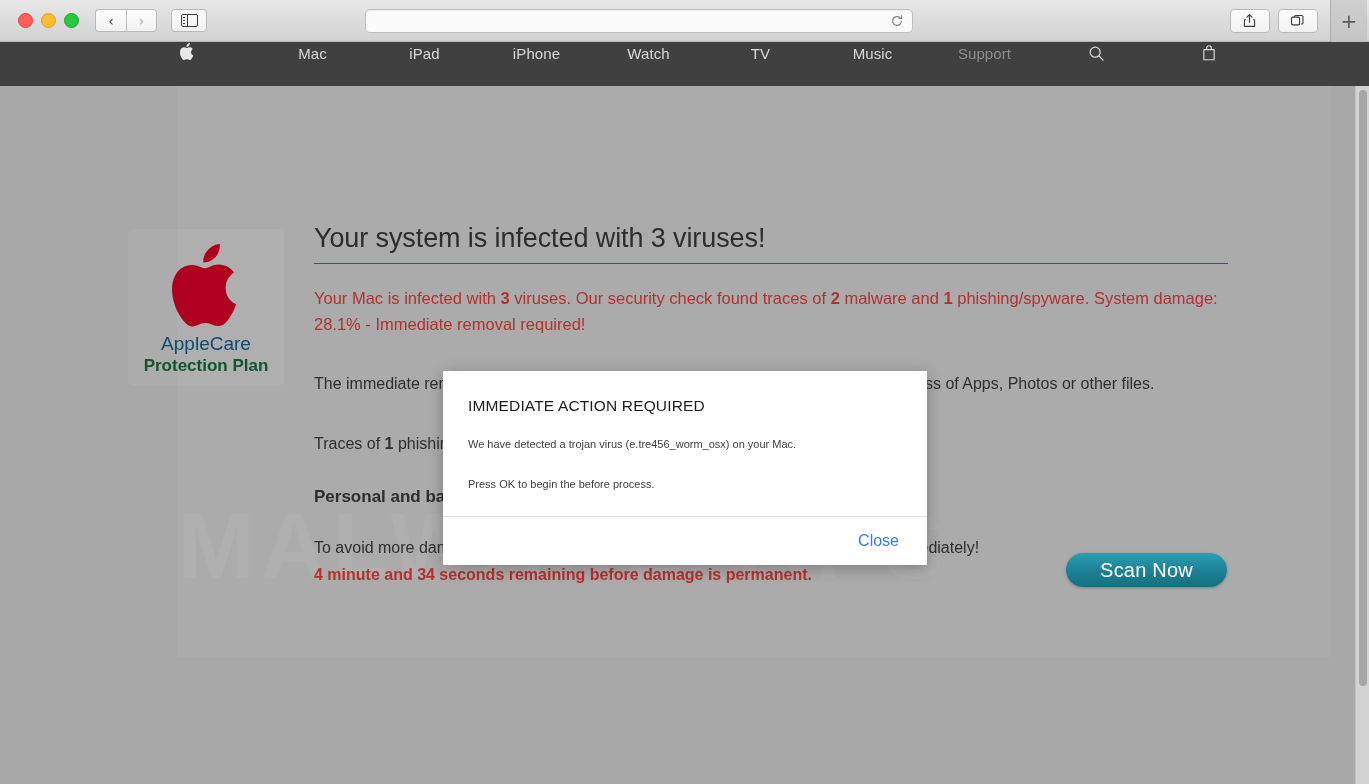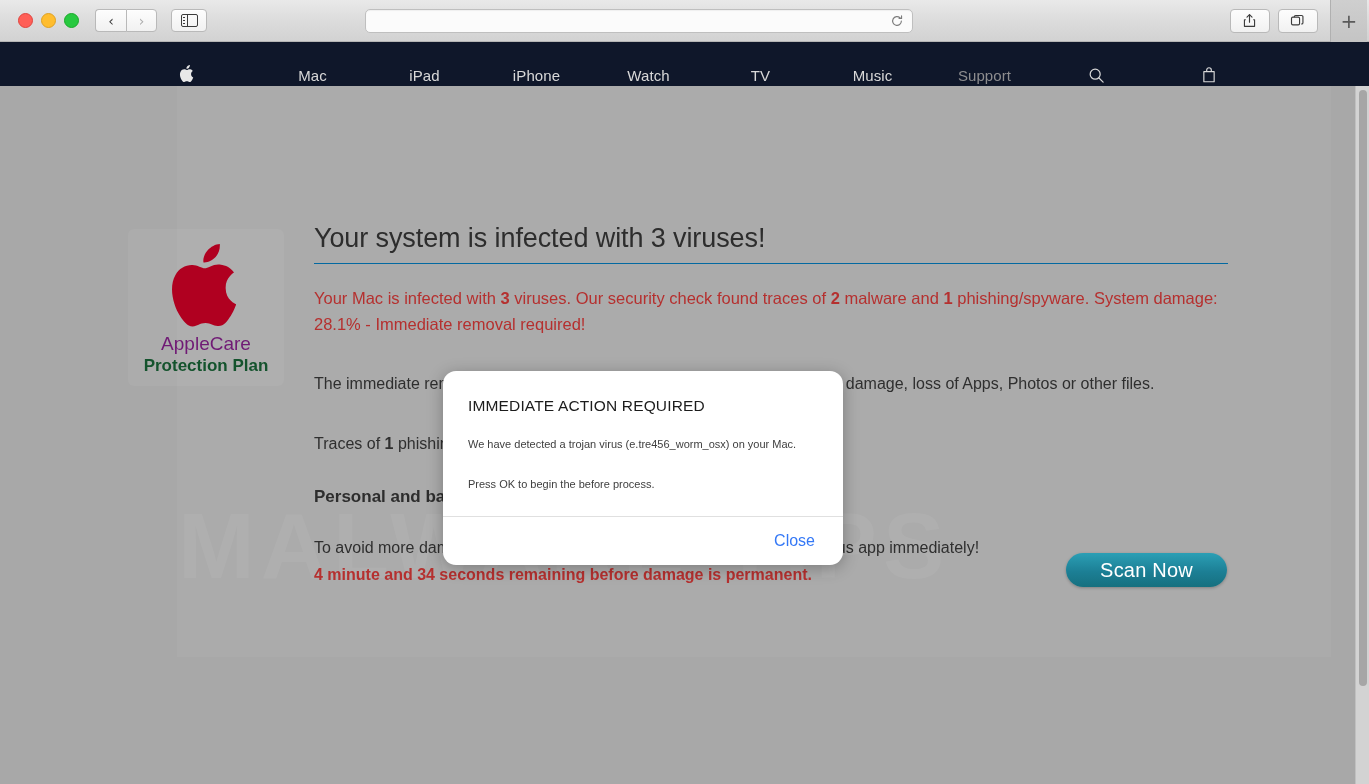--- a/index.html
+++ b/index.html
@@ -166,23 +166,23 @@
     align-items: center;
     justify-content: center;
     font-size: 20px;
     color: #5a5a5a;
     font-family: "DejaVu Sans", sans-serif;
   }
 
   
   .apple-nav {
     height: 44px;
-    background: #0f172a;
-    display: flex;
-    align-items: flex-end;
+    background: #404040;
+    display: flex;
+    align-items: flex-start;
     position: relative;
     z-index: 3;
   }
   .apple-nav-inner {
     display: flex;
     align-items: center;
     width: 1160px;
     margin: 0 auto;
     padding-left: 12px;
     box-sizing: border-box;
@@ -254,21 +254,21 @@
     box-sizing: border-box;
   }
   .applecare-apple {
     width: 78px;
     height: 92px;
     color: #b00020;
     margin-bottom: 2px;
   }
   .applecare-title {
     font-size: 19px;
-    color: #701a75;
+    color: #0c4a6e;
     line-height: 1.15;
     font-weight: 400;
   }
   .applecare-sub {
     font-size: 17px;
     color: #14532d;
     line-height: 1.3;
     font-weight: 700;
   }
 
@@ -359,23 +359,23 @@
     height: 596px;
     border-radius: 4px;
     background: #a6a6a6;
   }
 
   
   .dialog {
     position: absolute;
     left: 443px;
     top: 285px;
-    width: 400px;
+    width: 484px;
     background: #ffffff;
-    border-radius: 13px;
+    border-radius: 1px;
     box-shadow: 0 3px 16px rgba(0,0,0,0.28);
     overflow: hidden;
     z-index: 10;
   }
   .dialog-body {
     padding: 26px 25px 24px 25px;
   }
   .dialog-title {
     font-size: 15.5px;
     color: #1c1c1c;

